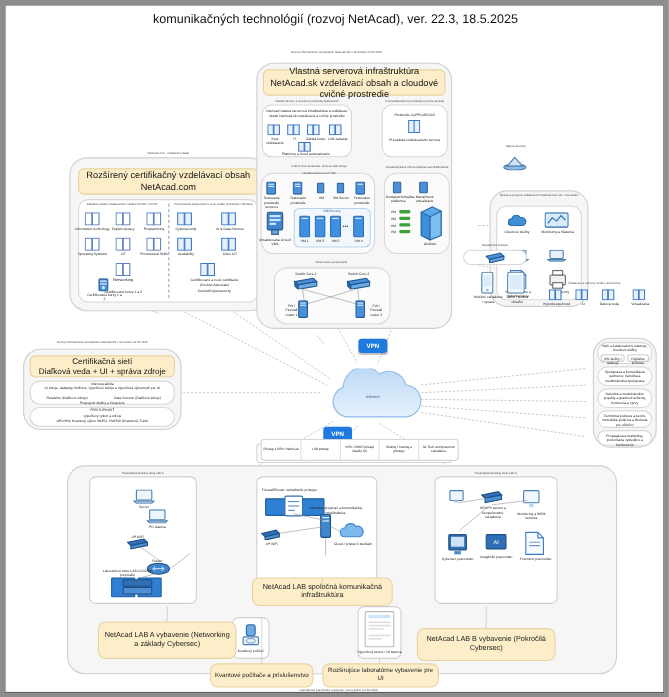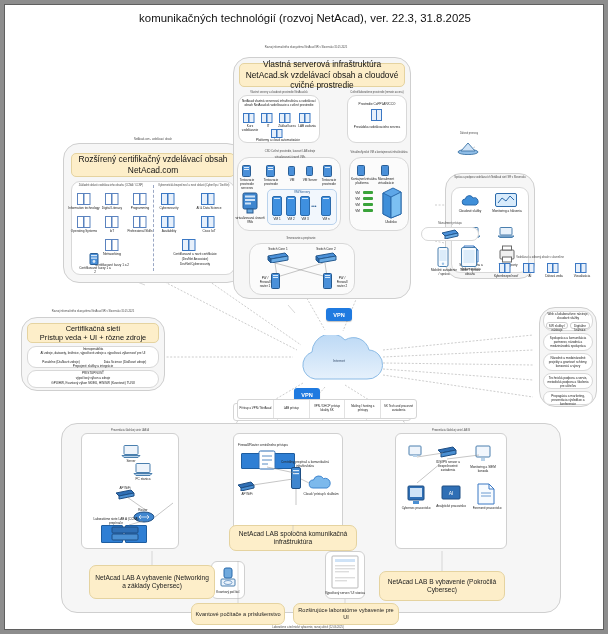--- a/index.html
+++ b/index.html
@@ -92,21 +92,21 @@
     position:absolute;box-sizing:border-box;background:#fff;
     border:1px solid #d0d0d0;border-radius:6px;
   }
 </style>
 </head>
 <body>
 
 <div class="page">
 
   <div class="title">
-    <div>komunikačných technológií (rozvoj NetAcad), ver. 22.3, 31.8.2025</div>
+    <div>komunikačných technológií (rozvoj NetAcad), ver. 22.3, 18.5.2025</div>
   </div>
 
   <div class="microcap" style="left:196px;top:41px;width:210px;">Rozvoj informačného ekosystému NetAcad SR v Slovensku 31.05.2025</div>
 
   <svg class="linesvg">
     <g stroke="#9a9a9a" stroke-width="0.5" fill="none" stroke-dasharray="2,1.6">
 
       <path d="M150 272 L292 345"></path>
       <path d="M198 272 L296 340"></path>
 
@@ -627,21 +627,21 @@
 
   <div class="vpn" style="left:321px;top:303px;width:26px;height:13px;">VPN</div>
   <div class="vpn" style="left:289px;top:383px;width:26px;height:13px;">VPN</div>
 
   <div class="rr grpA" style="left:16px;top:312px;width:144px;height:74px;"></div>
   <div class="microcap" style="left:18px;top:305px;width:140px;">Rozvoj informačného ekosystému NetAcad SR v Slovensku 31.05.2025</div>
 
   <div class="banner rr" style="left:22px;top:318px;width:132px;height:20px;">
     <div class="bt" style="font-size:7.4px;line-height:9px;">
       <span>Certifikačná sietí</span><br>
-      <span>Prístup veda + UI + rôzne zdroje</span>
+      <span>Diaľková veda + UI + správa zdroje</span>
     </div>
   </div>
 
   <div class="rr grpC" style="left:22px;top:341px;width:132px;height:22px;"></div>
   <div class="lbl" style="left:24px;top:342px;width:128px;">Interoperabilita</div>
   <div class="lbl" style="left:26px;top:346px;width:124px;">AI zdroje, datasety, knižnice, výpočtové zdroje a výpočtová výkonnosť pre UI</div>
   <div class="lbl" style="left:26px;top:355px;width:60px;">Paralelne (Diaľkové zdroje)</div>
   <div class="lbl" style="left:90px;top:355px;width:60px;">Data Science (Diaľkové zdroje)</div>
   <div class="lbl" style="left:26px;top:359px;width:124px;">Prepojené služby a integrácie</div>
 

